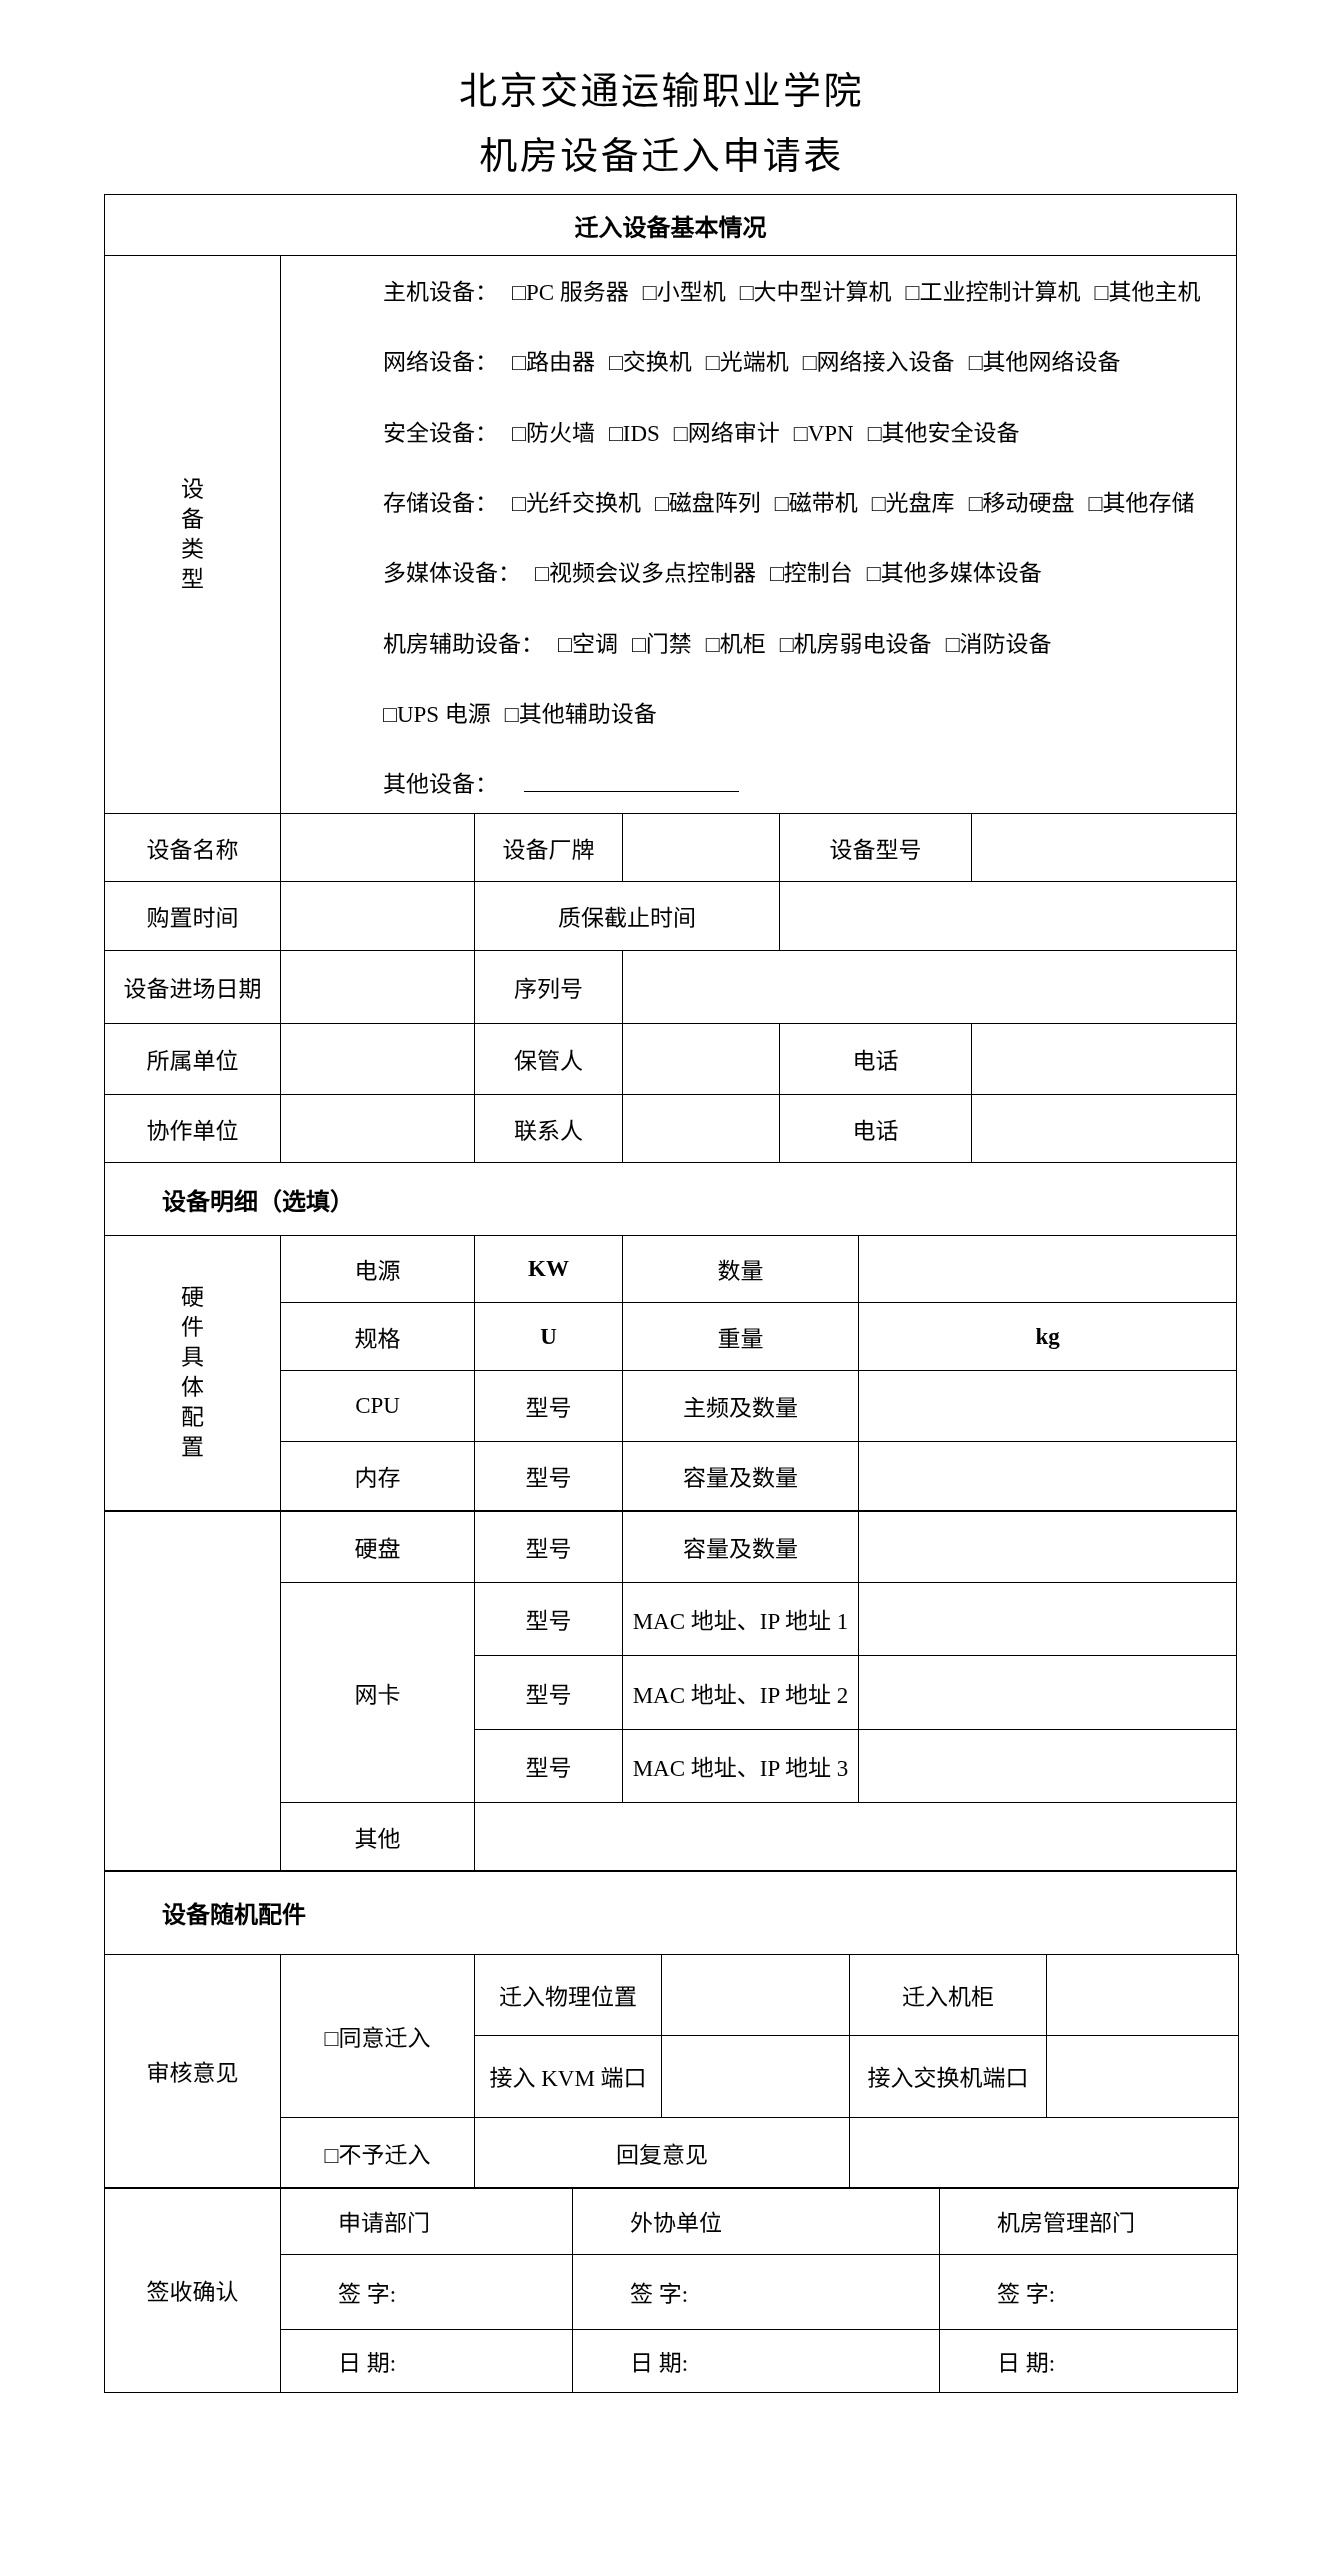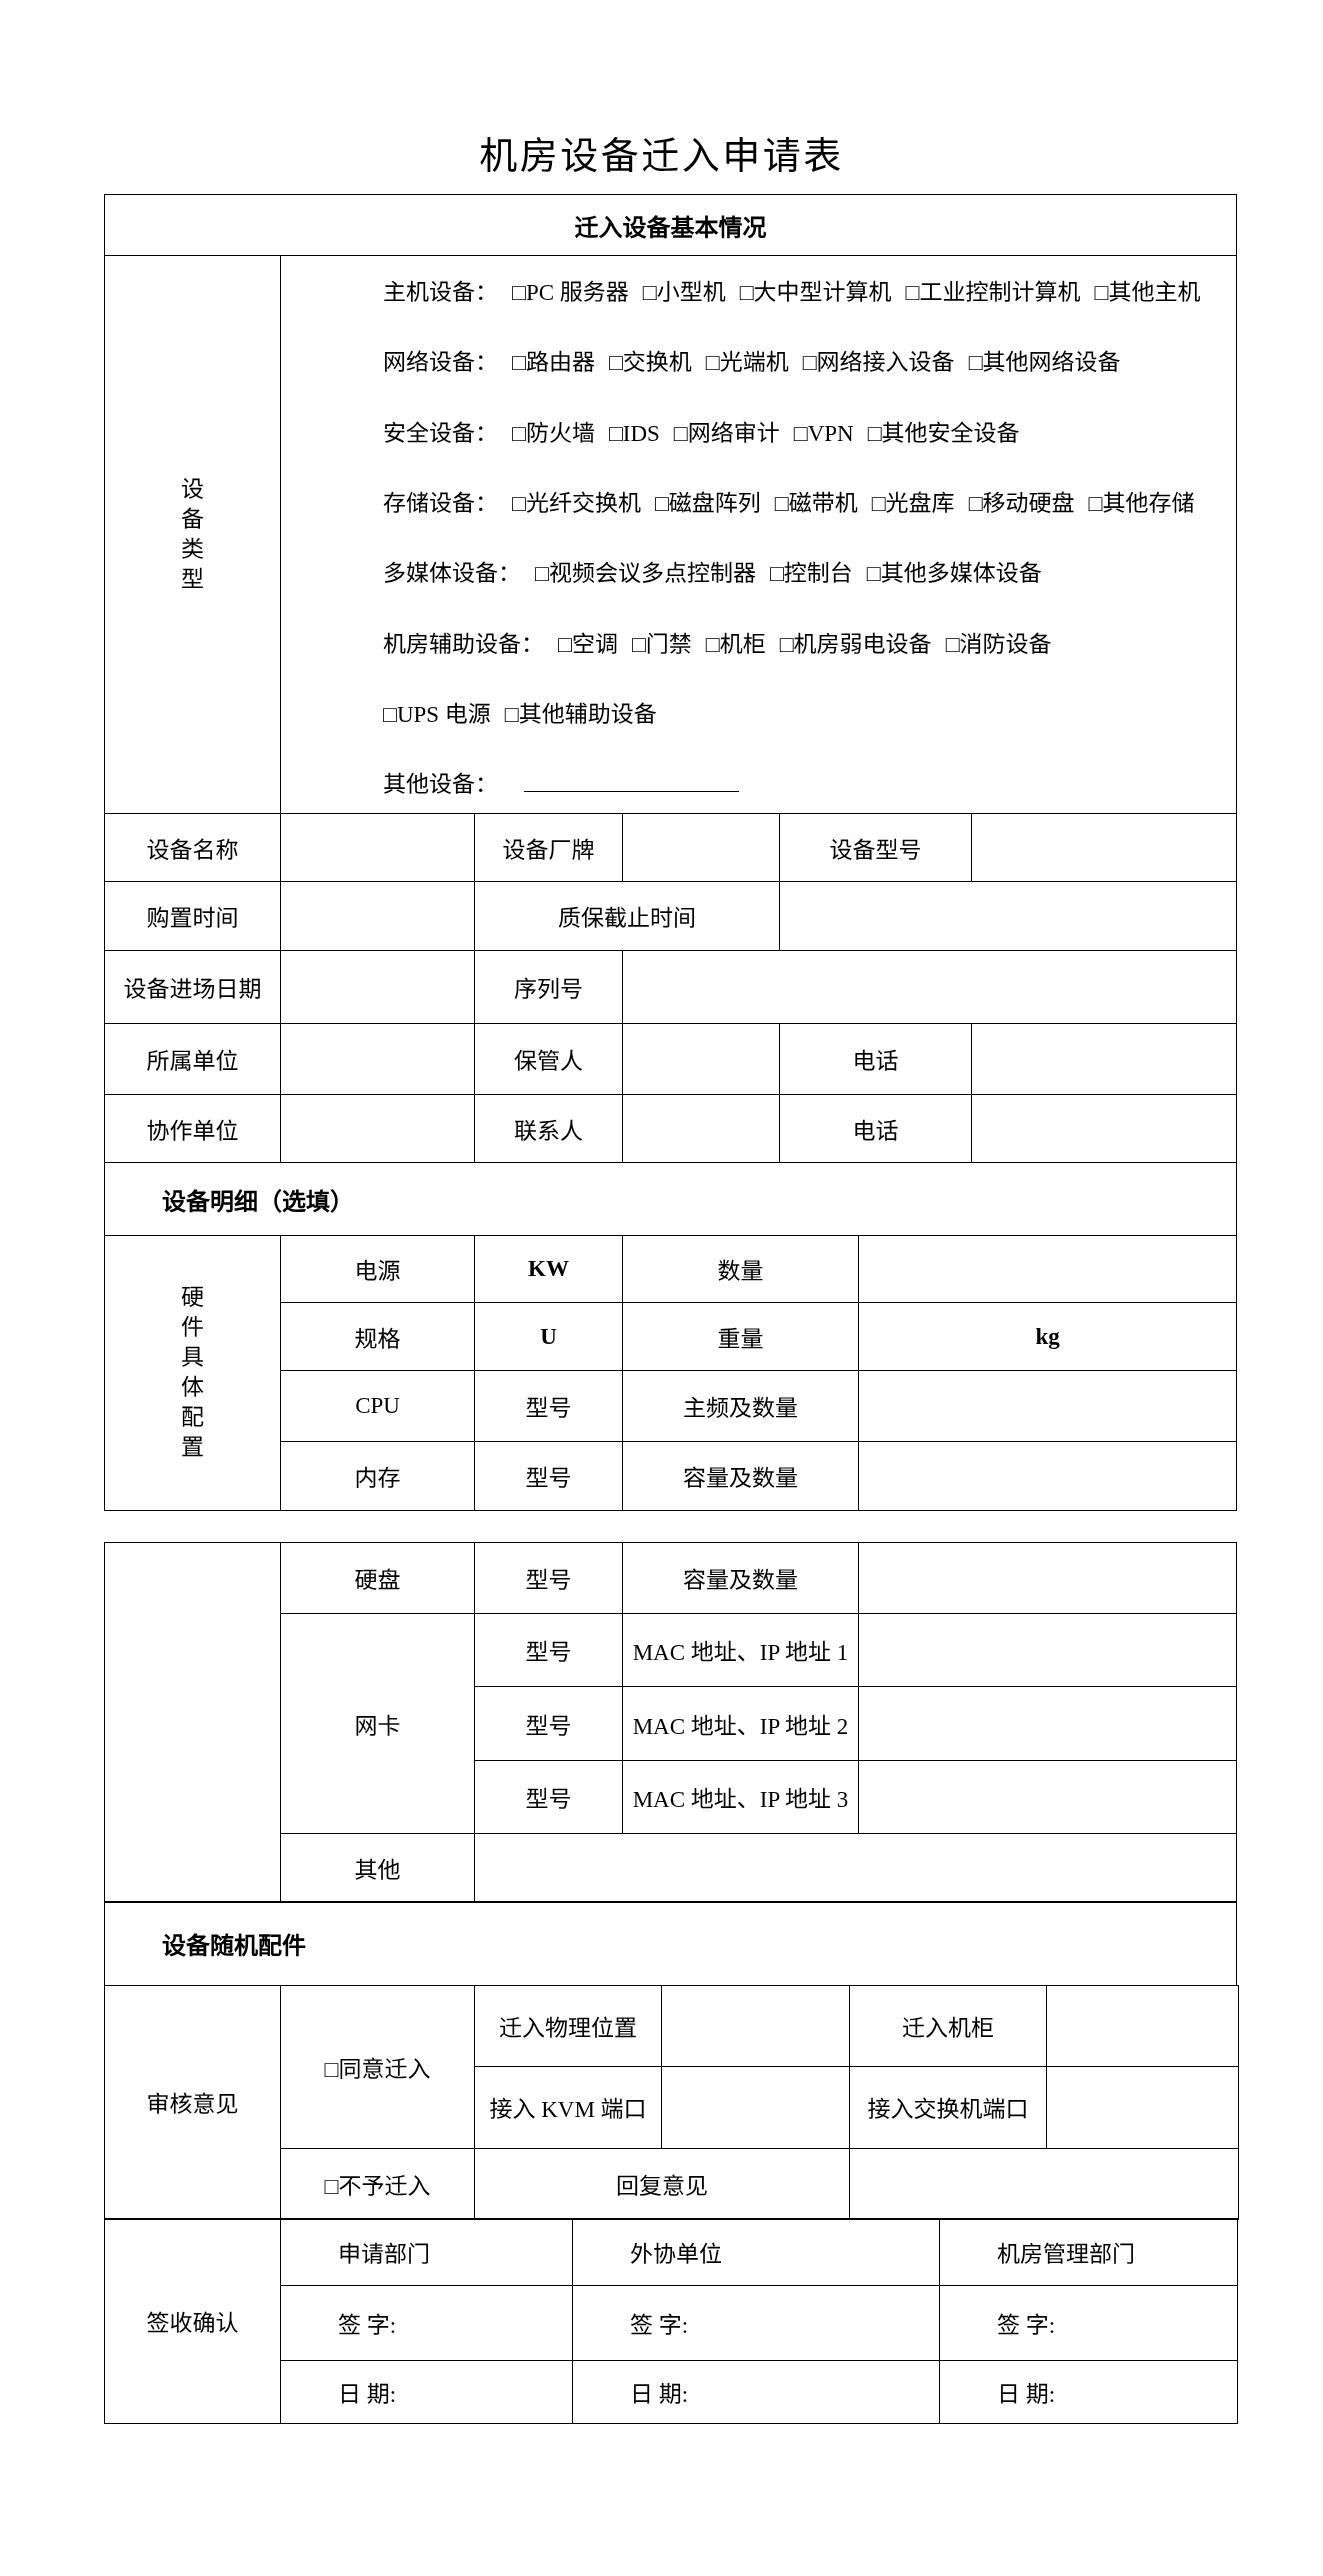--- a/index.html
+++ b/index.html
@@ -29,21 +29,21 @@
     width:1133px;
   }
   td {
     border:1.7px solid #000;
     text-align:center;
     vertical-align:middle;
     font-size:23px;
     overflow:hidden;
   }
   .joined { margin-top:-1.7px; }
-  .gap37 { margin-top:31px; }
+  .gap37 { }
 
   .bold { font-weight:bold; }
   .sec-header { font-weight:bold; font-size:24px; }
   .left-pad { text-align:left; padding-left:57px; }
   .vtext { white-space:pre-line; line-height:30px; font-size:23px; }
   .italic { font-style:italic; }
 
   
   .cbwrap {
     height:550px;
@@ -57,20 +57,21 @@
   .uline {
     display:inline-block; width:215px; height:25px;
     border-bottom:1.7px solid #000; margin-left:11.7px;
   }
 </style>
 </head>
 <body>
 
 <div class="page">
 
+  <div class="title1">北京交通运输职业学院</div>
   <div class="title2">机房设备迁入申请表</div>
 
   <div class="tables">
 
     <table>
       <colgroup>
         <col style="width:176px">
           <col style="width:194px">
           <col style="width:148px">
         <col style="width:157px">

